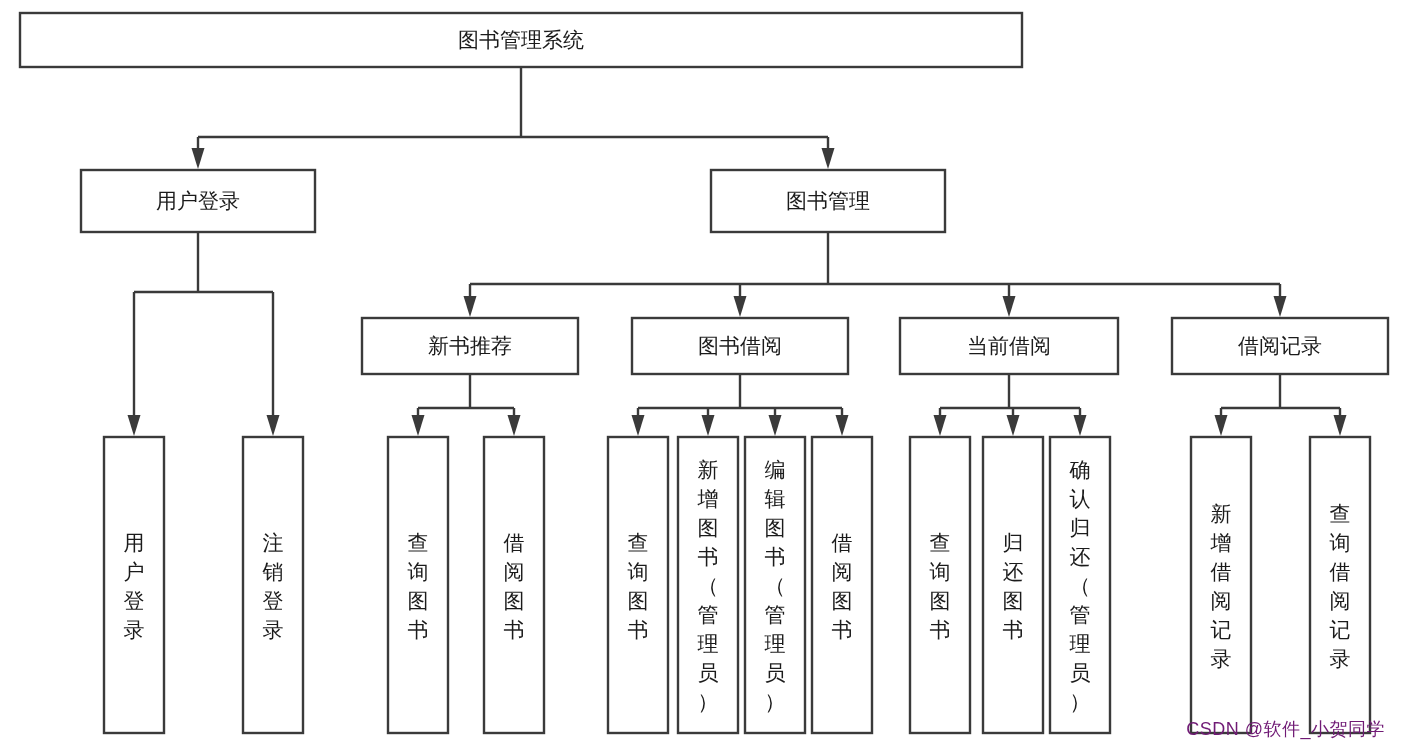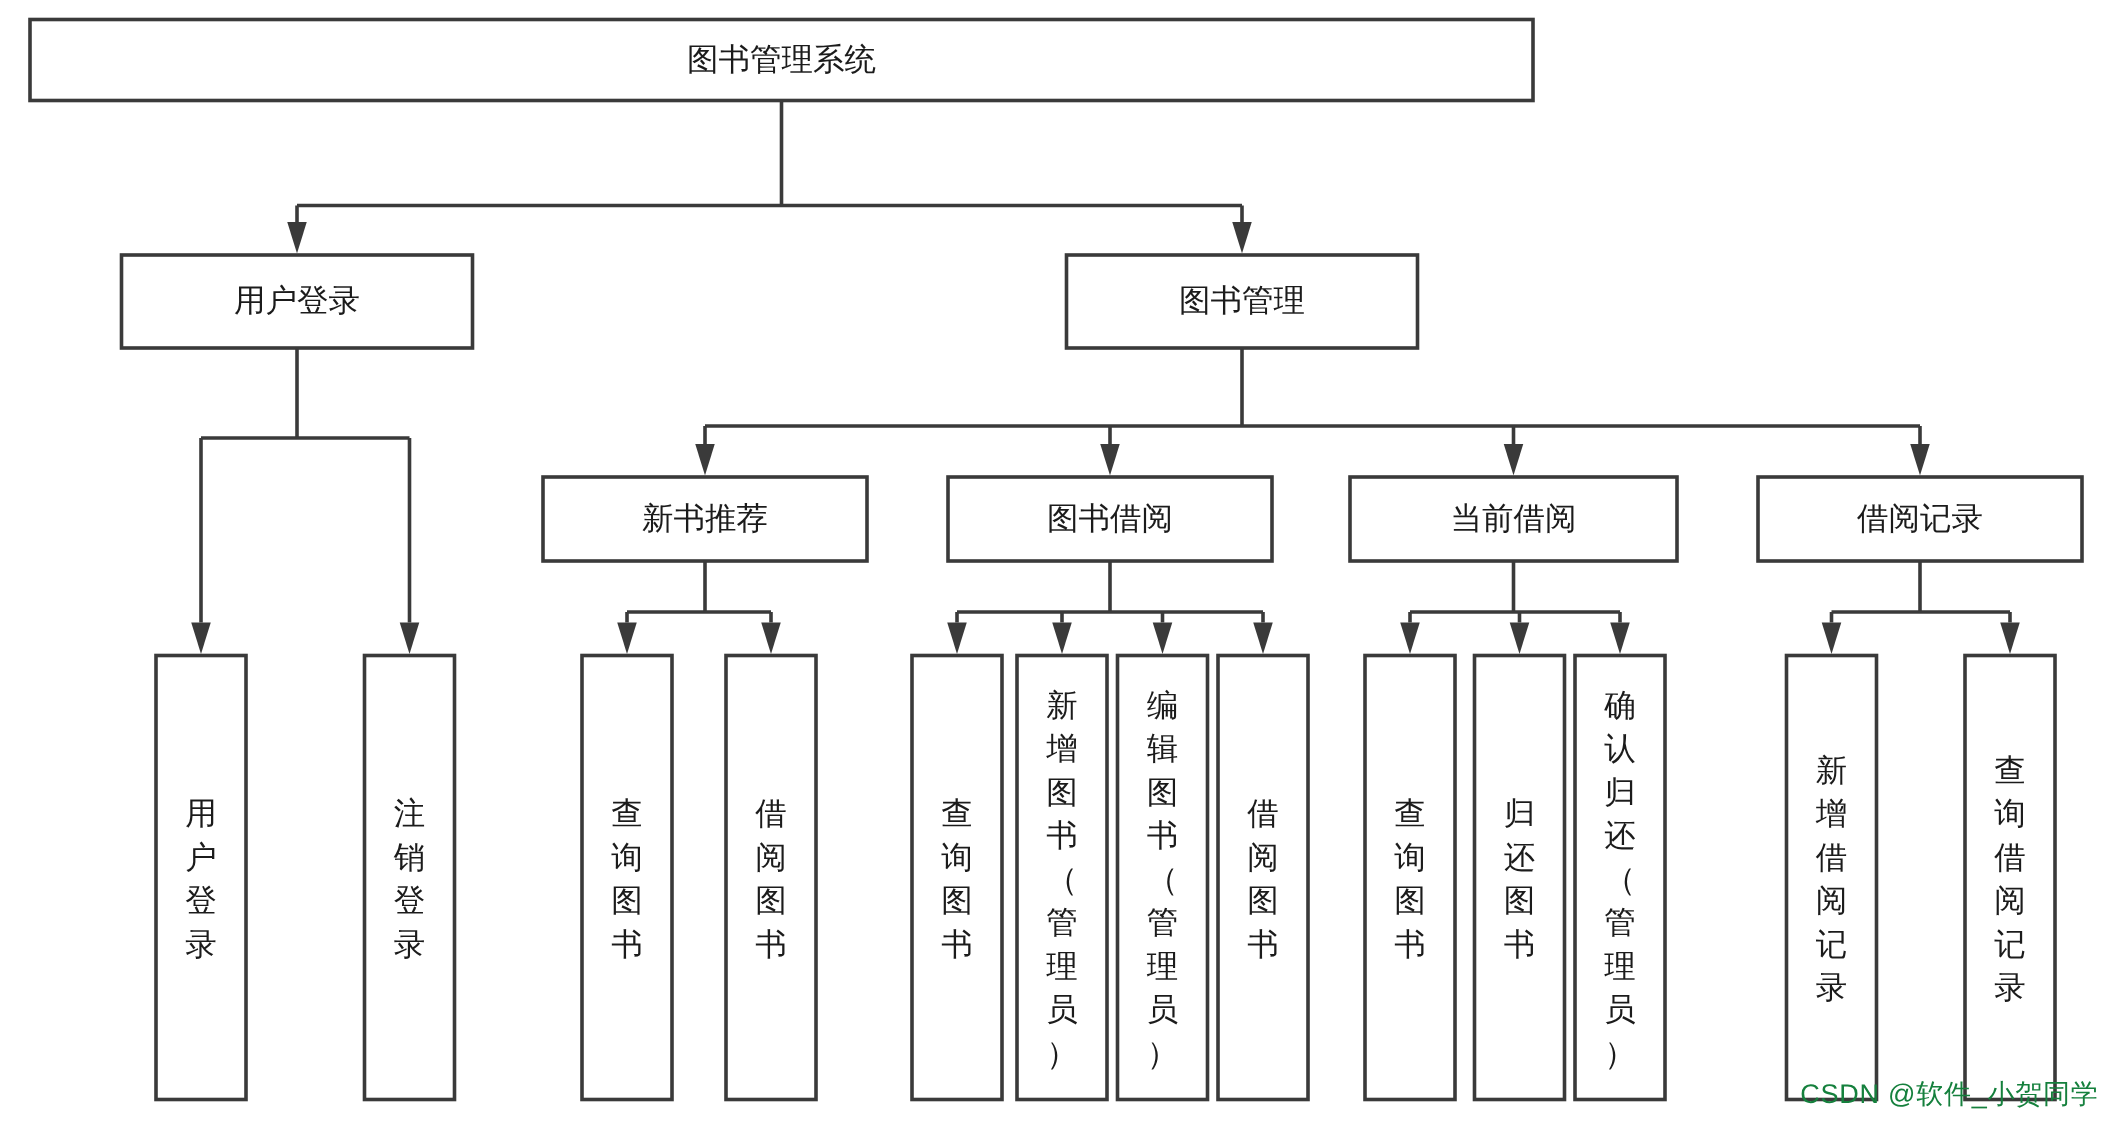--- a/index.html
+++ b/index.html
@@ -50,25 +50,25 @@
     dominant-baseline: middle;
   }
   .node-label-v {
     font-family: "Liberation Sans", sans-serif;
     font-size: 21px;
     fill: #1b1b1b;
     text-anchor: middle;
   }
   .watermark {
     position: absolute;
-    right: 6px;
+    right: 20px;
     bottom: 6px;
     font-family: "Liberation Sans", sans-serif;
     font-size: 18px;
-    color: #15803d;
+    color: #701a75;
     letter-spacing: 0.5px;
     white-space: nowrap;
     user-select: none;
   }
 </style>
 </head>
 <body>
 
 <div id="diagram-root">
   <svg class="flow" viewBox="0 0 1405 747">

